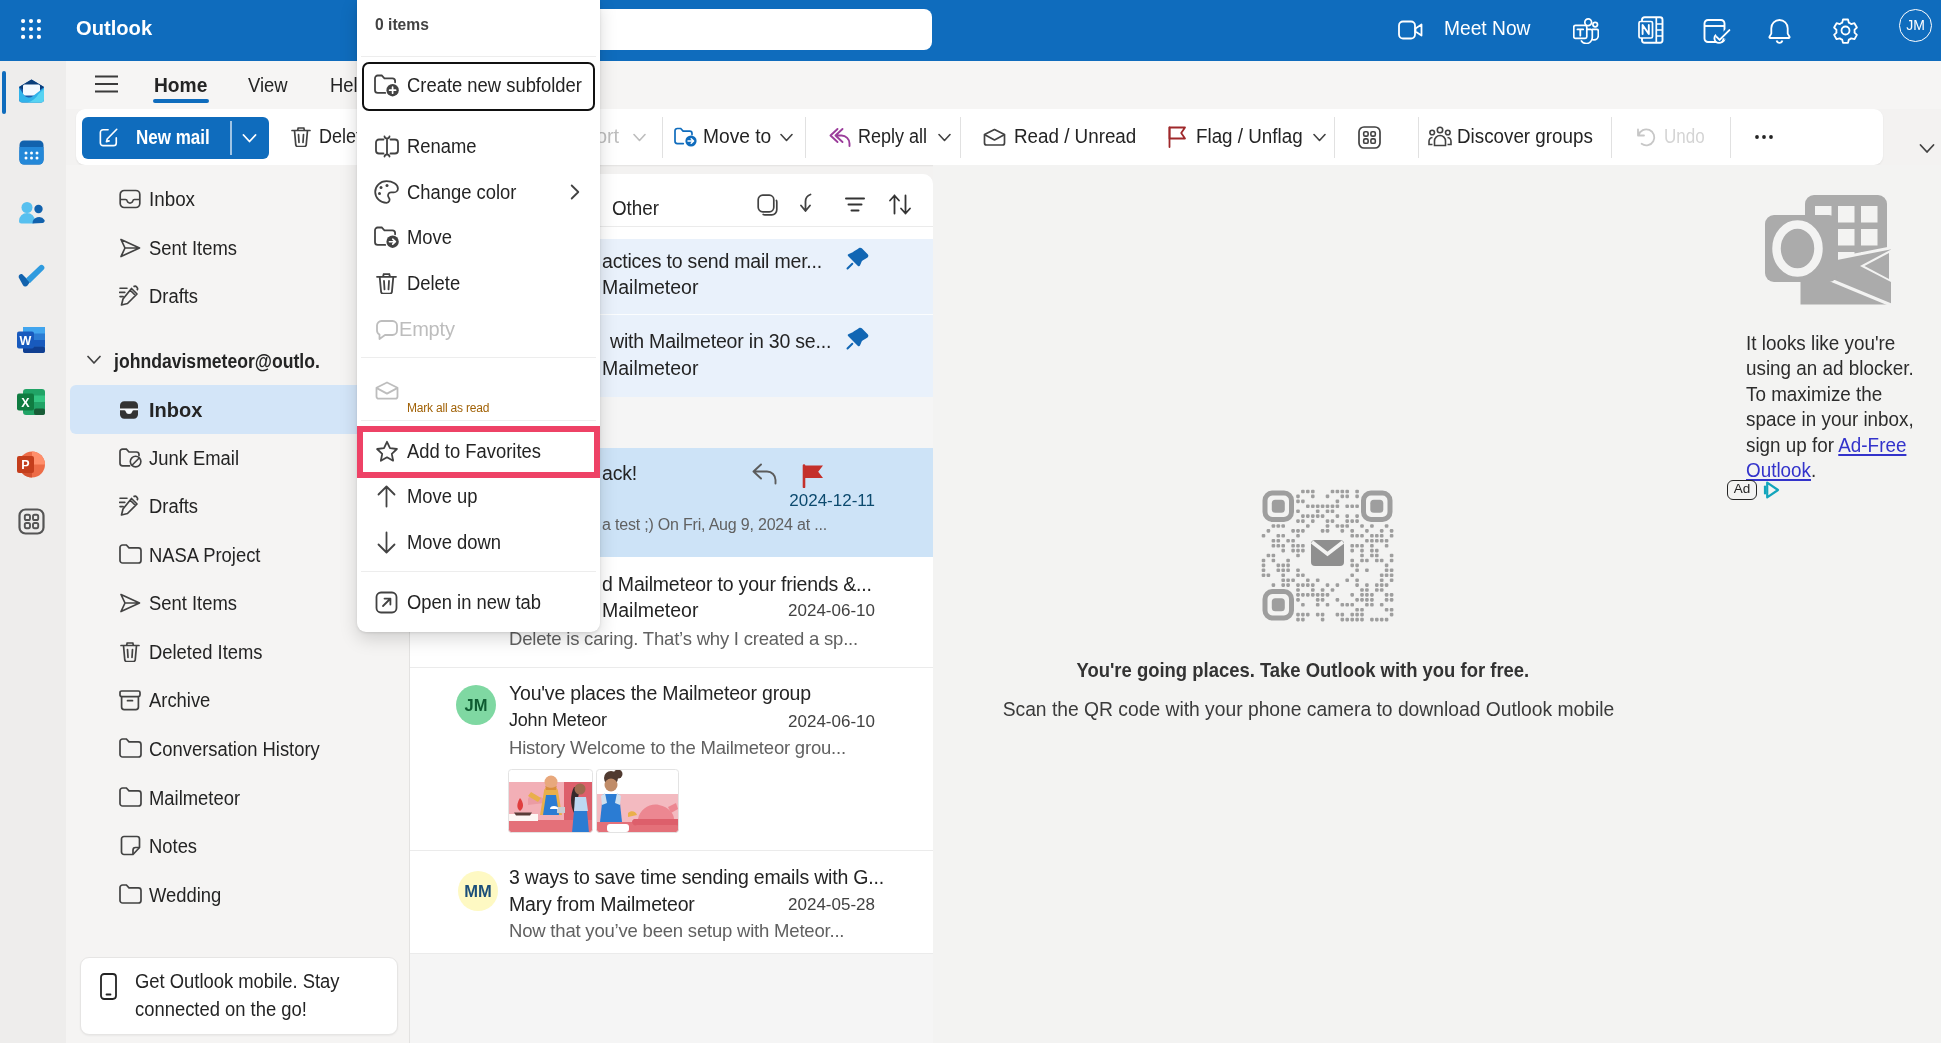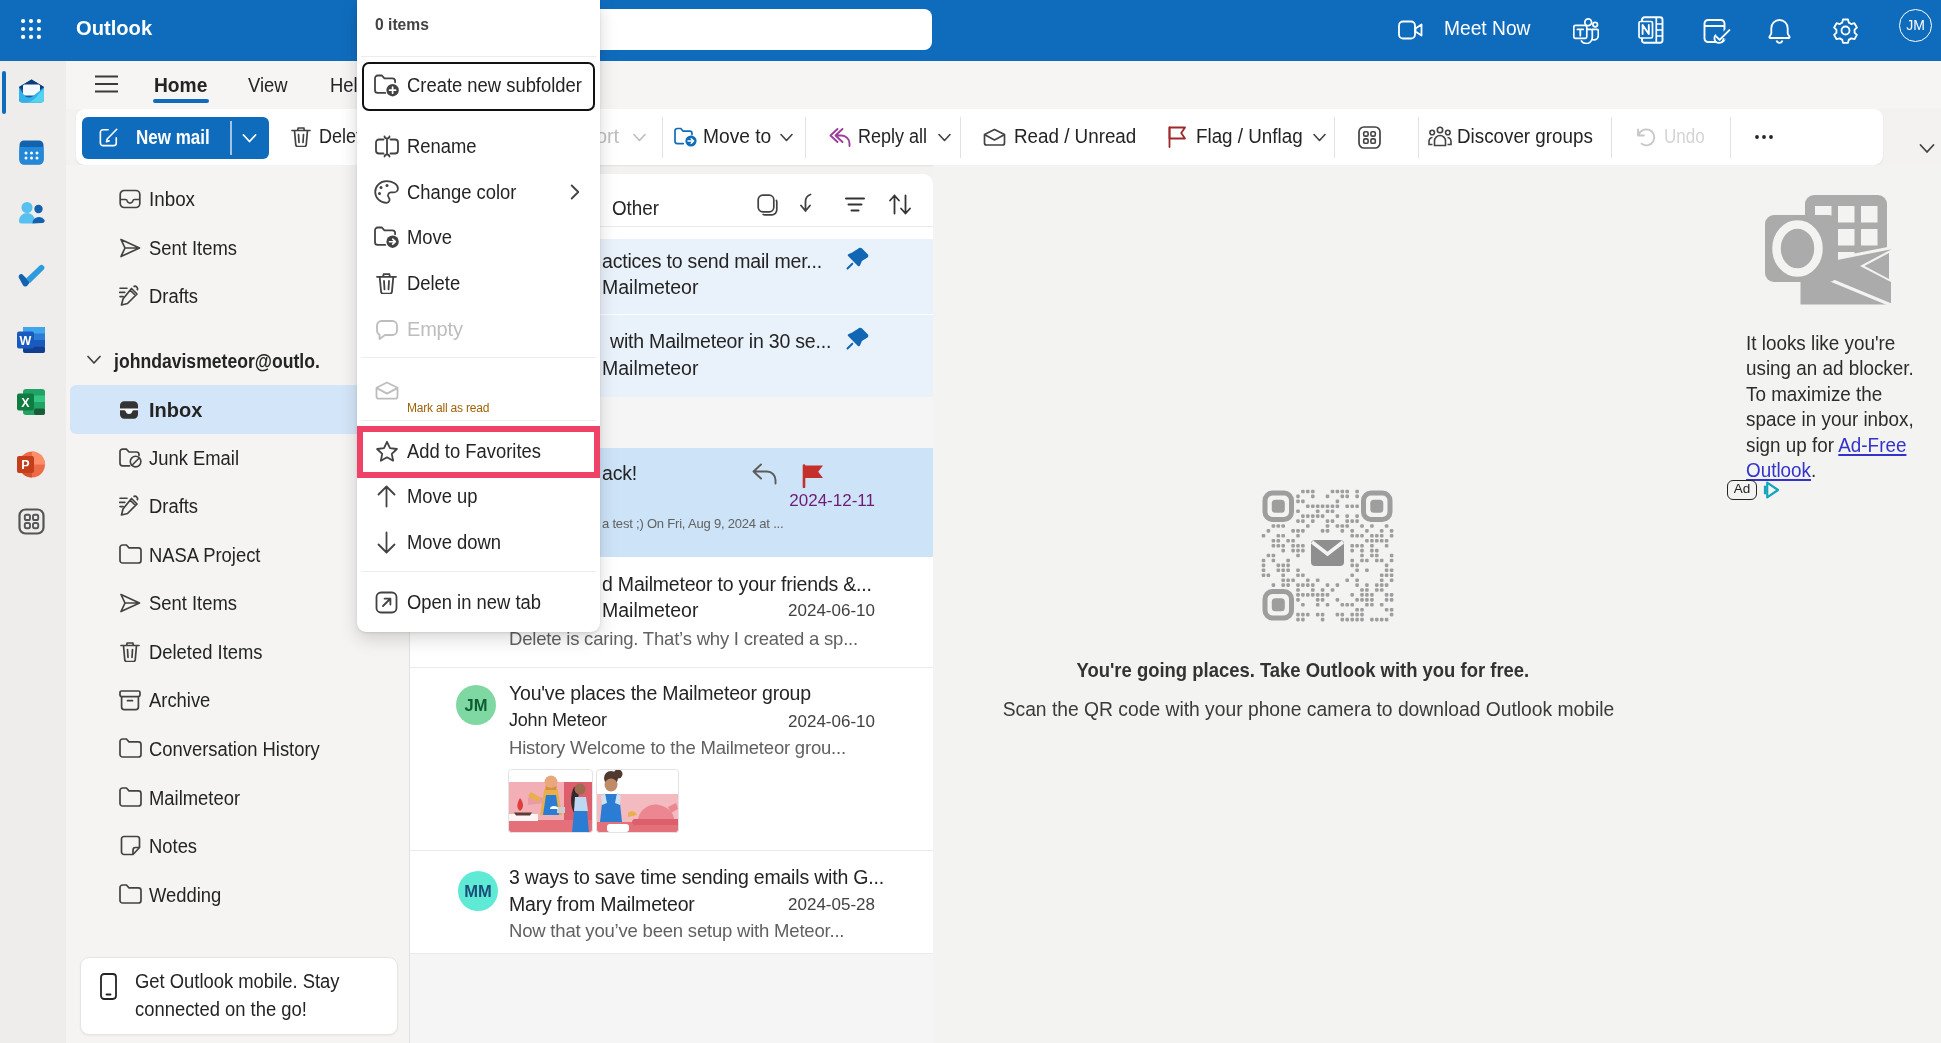--- a/index.html
+++ b/index.html
@@ -382,22 +382,22 @@
 
 <div class="a" style="left:410px;top:448px;width:523px;height:109px;background:#cde3f7"></div>
 <div class="tx" style="left:602px;top:462px;font-size:19.5px;letter-spacing:-.2px">ack!</div>
 <svg class="a" style="left:751px;top:462px" width="27" height="24" viewBox="0 0 27 24">
   <path d="M10 2.5 L2.5 9.5 10 16.5 M2.5 9.5 h13.5 a8.5 8.5 0 0 1 8.5 8.5 v3.5" fill="none" stroke="#5c5c5c" stroke-width="1.9" stroke-linecap="round" stroke-linejoin="round"></path>
 </svg>
 <svg class="a" style="left:801px;top:464px" width="25" height="24" viewBox="0 0 25 24">
   <path d="M3 1.5 H22 l-4.8 6.2 L22 13.9 H3 Z" fill="#c4302b"></path>
   <path d="M3 1.5 V23" stroke="#c4302b" stroke-width="2.6" stroke-linecap="round"></path>
 </svg>
-<div class="tx" style="right:1066px;top:491px;font-size:17px;color:#701a75;transform-origin:right center">2024-12-11</div>
-<div class="tx g" style="left:602px;top:516px;font-size:13px;letter-spacing:-.2px">a test ;) On Fri, Aug 9, 2024 at ...</div>
+<div class="tx" style="right:1066px;top:491px;font-size:17px;color:#0c4a6e;transform-origin:right center">2024-12-11</div>
+<div class="tx g" style="left:602px;top:516px;font-size:16px;letter-spacing:-.2px">a test ;) On Fri, Aug 9, 2024 at ...</div>
 
 <div class="a" style="left:410px;top:557px;width:523px;height:111px;background:#fff;border-bottom:1px solid #ebebeb;box-sizing:border-box"></div>
 <div class="tx" style="left:602px;top:573px;font-size:19.5px;letter-spacing:-.2px">d Mailmeteor to your friends &amp;...</div>
 <div class="tx" style="left:602px;top:599px;font-size:19.5px;letter-spacing:0">Mailmeteor</div>
 <div class="tx" style="right:1066px;top:601px;font-size:17px;color:#424242;transform-origin:right center">2024-06-10</div>
 <div class="tx g" style="left:509px;top:628px;font-size:18.5px;letter-spacing:-.2px">Delete is caring. That’s why I created a sp...</div>
 
 <div class="a" style="left:410px;top:668px;width:523px;height:183px;background:#fff;border-bottom:1px solid #ebebeb;box-sizing:border-box"></div>
 <div class="a" style="left:456px;top:685px;width:40px;height:40px;border-radius:50%;background:#7fd8a2;text-align:center;line-height:40px;font-size:16.5px;font-weight:600;color:#0e5c31">JM</div>
 <div class="tx" style="left:509px;top:682px;font-size:19.5px;letter-spacing:-.2px">You've places the Mailmeteor group</div>
@@ -449,21 +449,21 @@
     <path d="M96 14 c0 6 14 6 14 0 v-6 h-14 Z" fill="none"></path>
     <path d="M95 25 h16 l3 28 h-22 Z" fill="#2b7cd3"></path>
     <path d="M93 27 l4-3 2 10 -5 2 Z" fill="#cfe0ef"></path>
     <path d="M113 27 l-4-3 -2 10 5 2 Z" fill="#cfe0ef"></path>
   </g>
   <rect x="0.5" y="0.5" width="84" height="63" rx="3" fill="none" stroke="#e3e3e3"></rect>
   <rect x="88.5" y="0.5" width="82" height="63" rx="3" fill="none" stroke="#e3e3e3"></rect>
 </svg>
 
 <div class="a" style="left:410px;top:851px;width:523px;height:103px;background:#fff;border-bottom:1px solid #ebebeb;box-sizing:border-box"></div>
-<div class="a" style="left:458px;top:871px;width:40px;height:40px;border-radius:50%;background:#5eead4;text-align:center;line-height:40px;font-size:16.5px;font-weight:600;color:#1b4e79">MM</div>
+<div class="a" style="left:458px;top:871px;width:40px;height:40px;border-radius:50%;background:#fef9c3;text-align:center;line-height:40px;font-size:16.5px;font-weight:600;color:#1b4e79">MM</div>
 <div class="tx" style="left:509px;top:866px;font-size:19.5px;letter-spacing:-.2px">3 ways to save time sending emails with G...</div>
 <div class="tx" style="left:509px;top:893px;font-size:19.5px;letter-spacing:-.2px">Mary from Mailmeteor</div>
 <div class="tx" style="right:1066px;top:895px;font-size:17px;color:#424242;transform-origin:right center">2024-05-28</div>
 <div class="tx g" style="left:509px;top:920px;font-size:18.5px;letter-spacing:-.2px">Now that you’ve been setup with Meteor...</div>
 
 <div class="a" style="left:933px;top:165px;width:1008px;height:878px;background:#f3f3f2"></div>
 
 <svg class="a" style="left:1765px;top:193px" width="130" height="115" viewBox="0 0 130 115">
   <rect x="40" y="2" width="82" height="92" rx="9" fill="#ababab"></rect>
   <g fill="#f3f3f2">
@@ -788,21 +788,21 @@
   <div class="tx s92" style="left:50px;top:226px;font-size:20px;letter-spacing:0">Move</div>
 
   <svg class="a" style="left:19px;top:272px" width="21" height="22" viewBox="0 0 21 22">
     <path d="M1 4.8 h19 M7 4.8 l.7-2.6 h5.6 l.7 2.6 M3.7 4.8 l1.4 15.2 a2.1 2.1 0 0 0 2.1 1.6 h6.6 a2.1 2.1 0 0 0 2.1-1.6 L17.3 4.8 M8 9 l.5 8.4 M13 9 l-.5 8.4" fill="none" stroke="#424242" stroke-width="1.8" stroke-linecap="round"></path>
   </svg>
   <div class="tx s92" style="left:50px;top:272px;font-size:20px;letter-spacing:0">Delete</div>
 
   <svg class="a" style="left:18px;top:319px" width="24" height="21" viewBox="0 0 24 21">
     <path d="M2 6.5 a4.5 4.5 0 0 1 4.5-4.5 h11 A4.5 4.5 0 0 1 22 6.5 v5 a4.5 4.5 0 0 1-4.5 4.5 H10 l-5.5 4 v-4.5 A4.5 4.5 0 0 1 2 11.5 Z" fill="none" stroke="#bdbdbd" stroke-width="1.8" stroke-linejoin="round"></path>
   </svg>
-  <div class="tx" style="left:50px;top:318px;font-size:20px;color:#bdbdbd;letter-spacing:-.2px">Empty</div>
+  <div class="tx" style="left:42px;top:318px;font-size:20px;color:#bdbdbd;letter-spacing:-.2px">Empty</div>
   <div class="a" style="left:4px;top:357px;width:235px;height:1px;background:#ededed"></div>
 
   <svg class="a" style="left:18px;top:381px" width="24" height="19" viewBox="0 0 24 19">
     <path d="M1.5 6.8 L12 1.5 22.5 6.8 V15.5 a2.2 2.2 0 0 1-2.2 2.2 H3.7 a2.2 2.2 0 0 1-2.2-2.2 Z" fill="none" stroke="#bdbdbd" stroke-width="1.8" stroke-linejoin="round"></path>
     <path d="M1.8 7.1 L12 12.6 22.2 7.1" fill="none" stroke="#bdbdbd" stroke-width="1.8" stroke-linejoin="round"></path>
   </svg>
   <div class="tx" style="left:50px;top:401px;font-size:12px;color:#a16207;letter-spacing:-.2px">Mark all as read</div>
   <div class="a" style="left:4px;top:420px;width:235px;height:1px;background:#ededed"></div>
 
   <div class="a" style="left:0;top:426px;width:243px;height:52px;border:6.5px solid #ee4266;box-sizing:border-box"></div>

